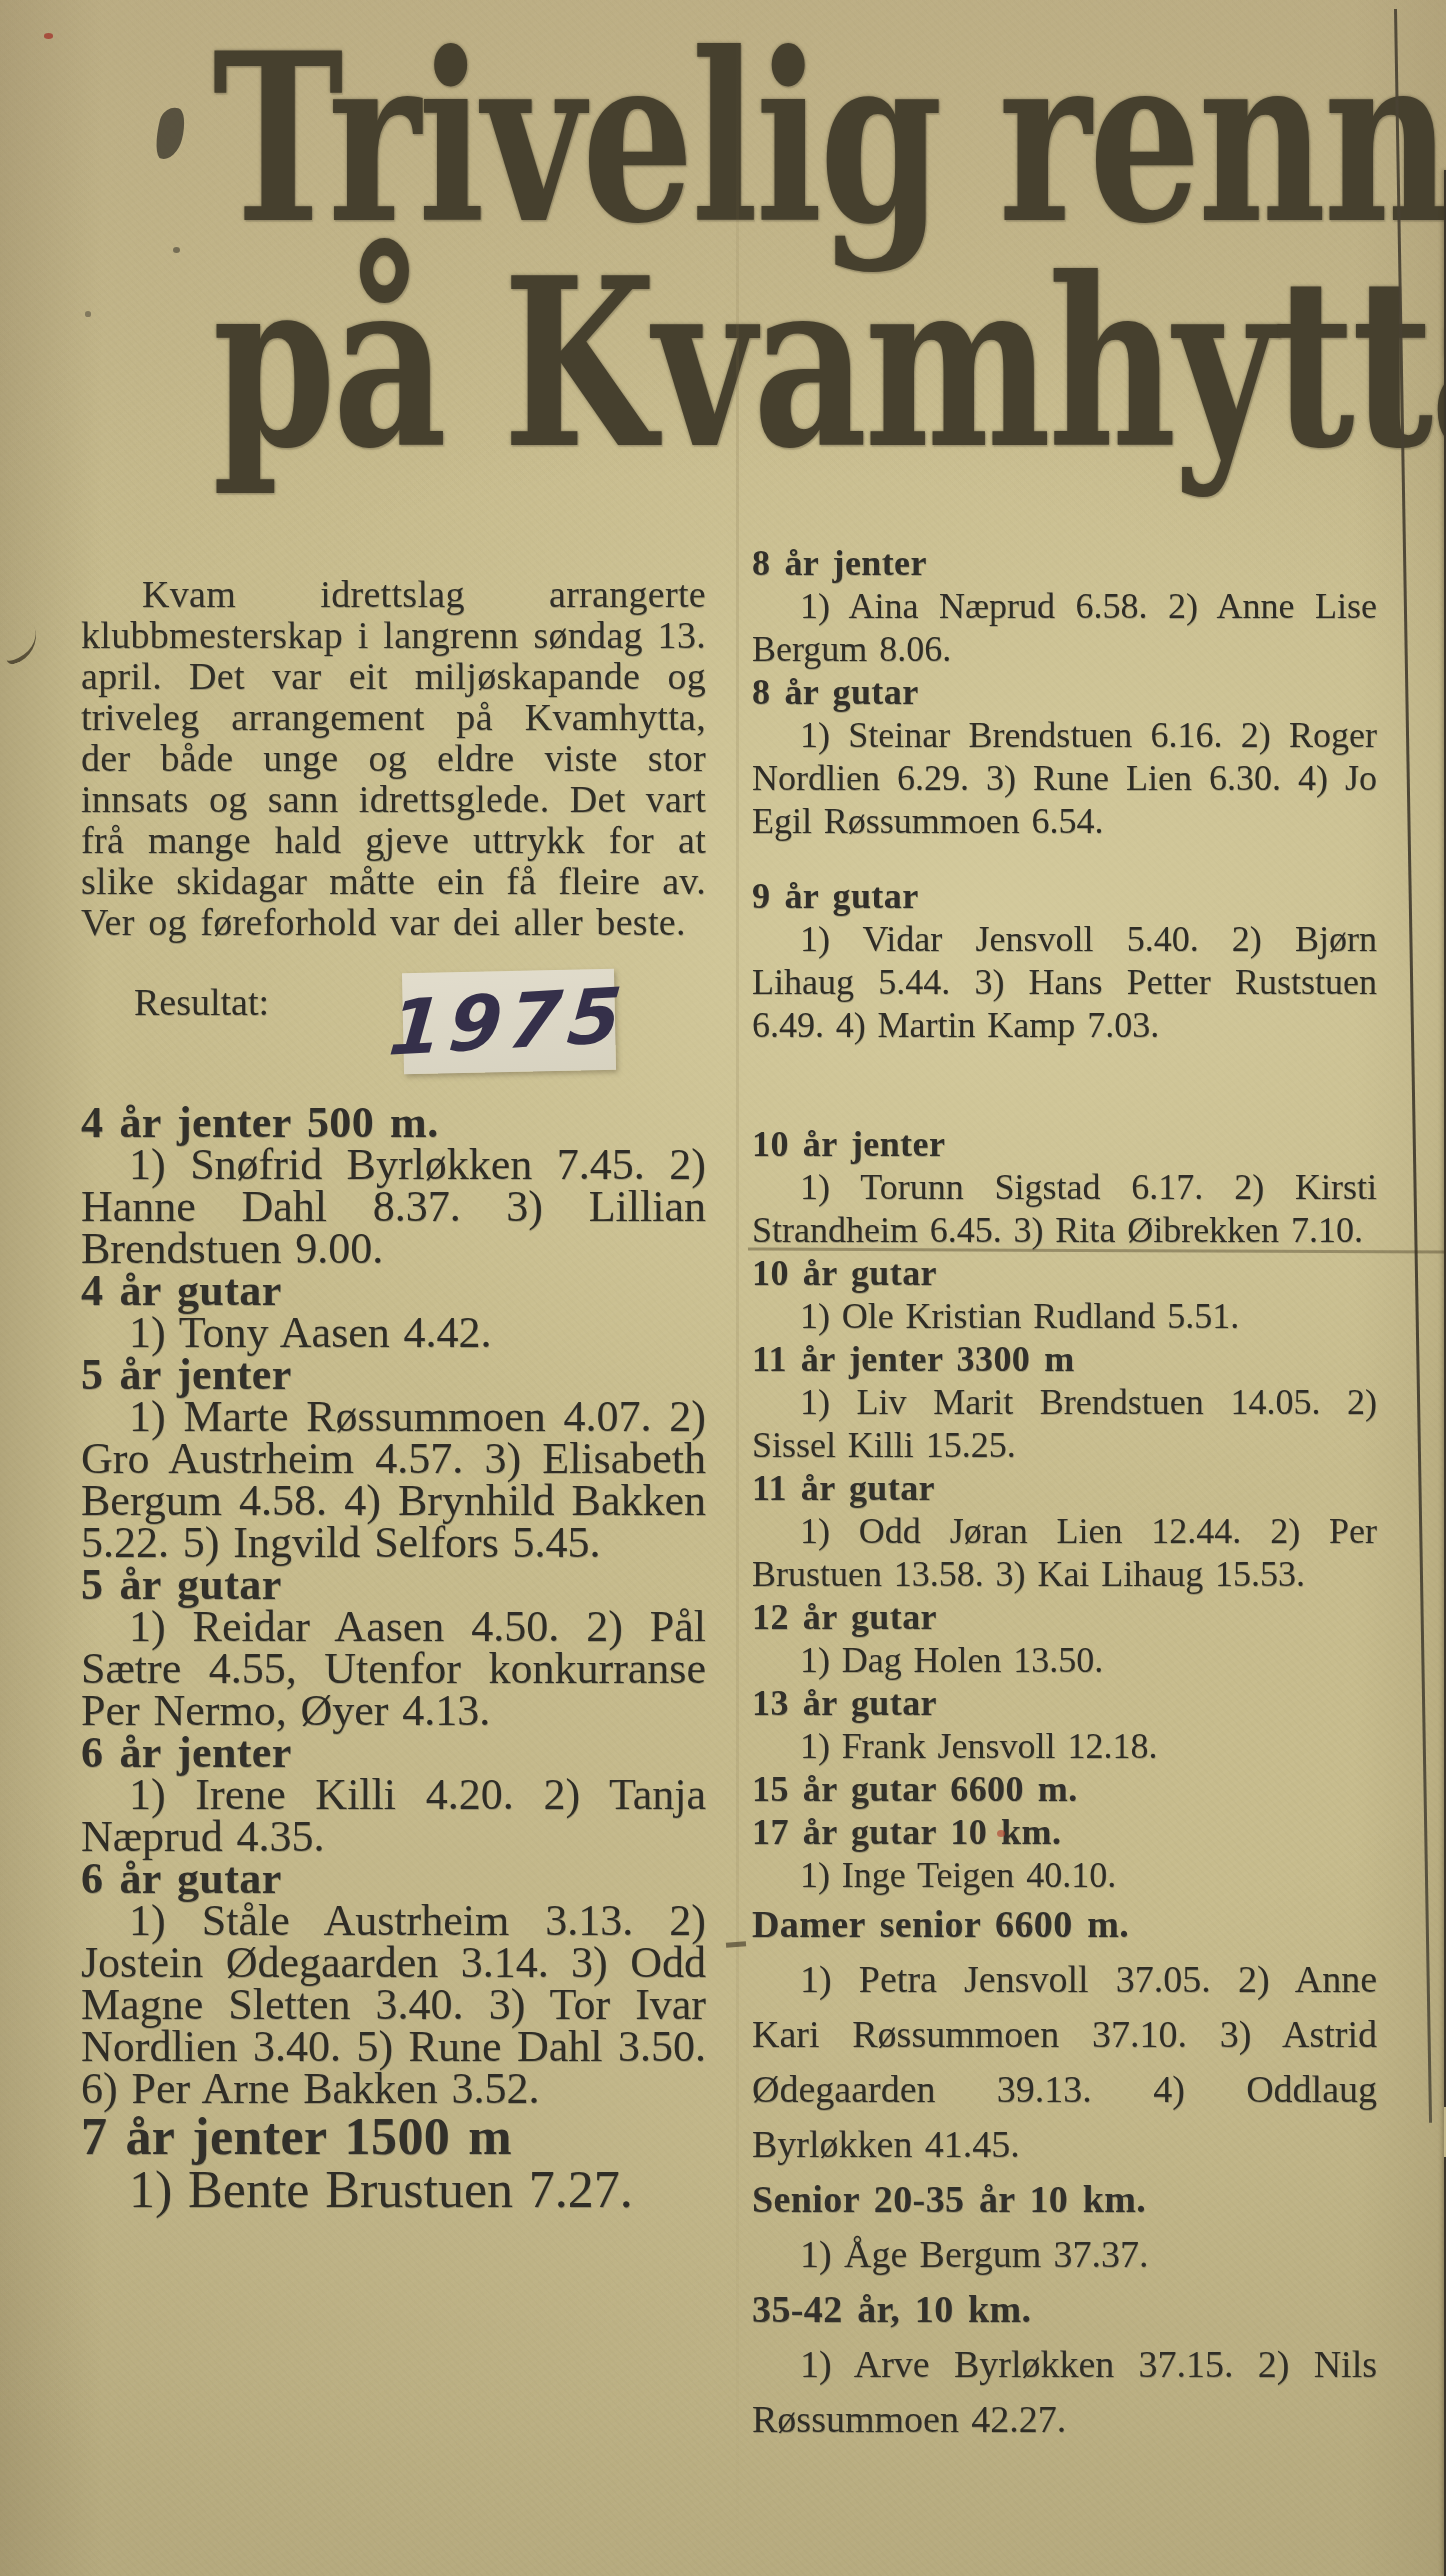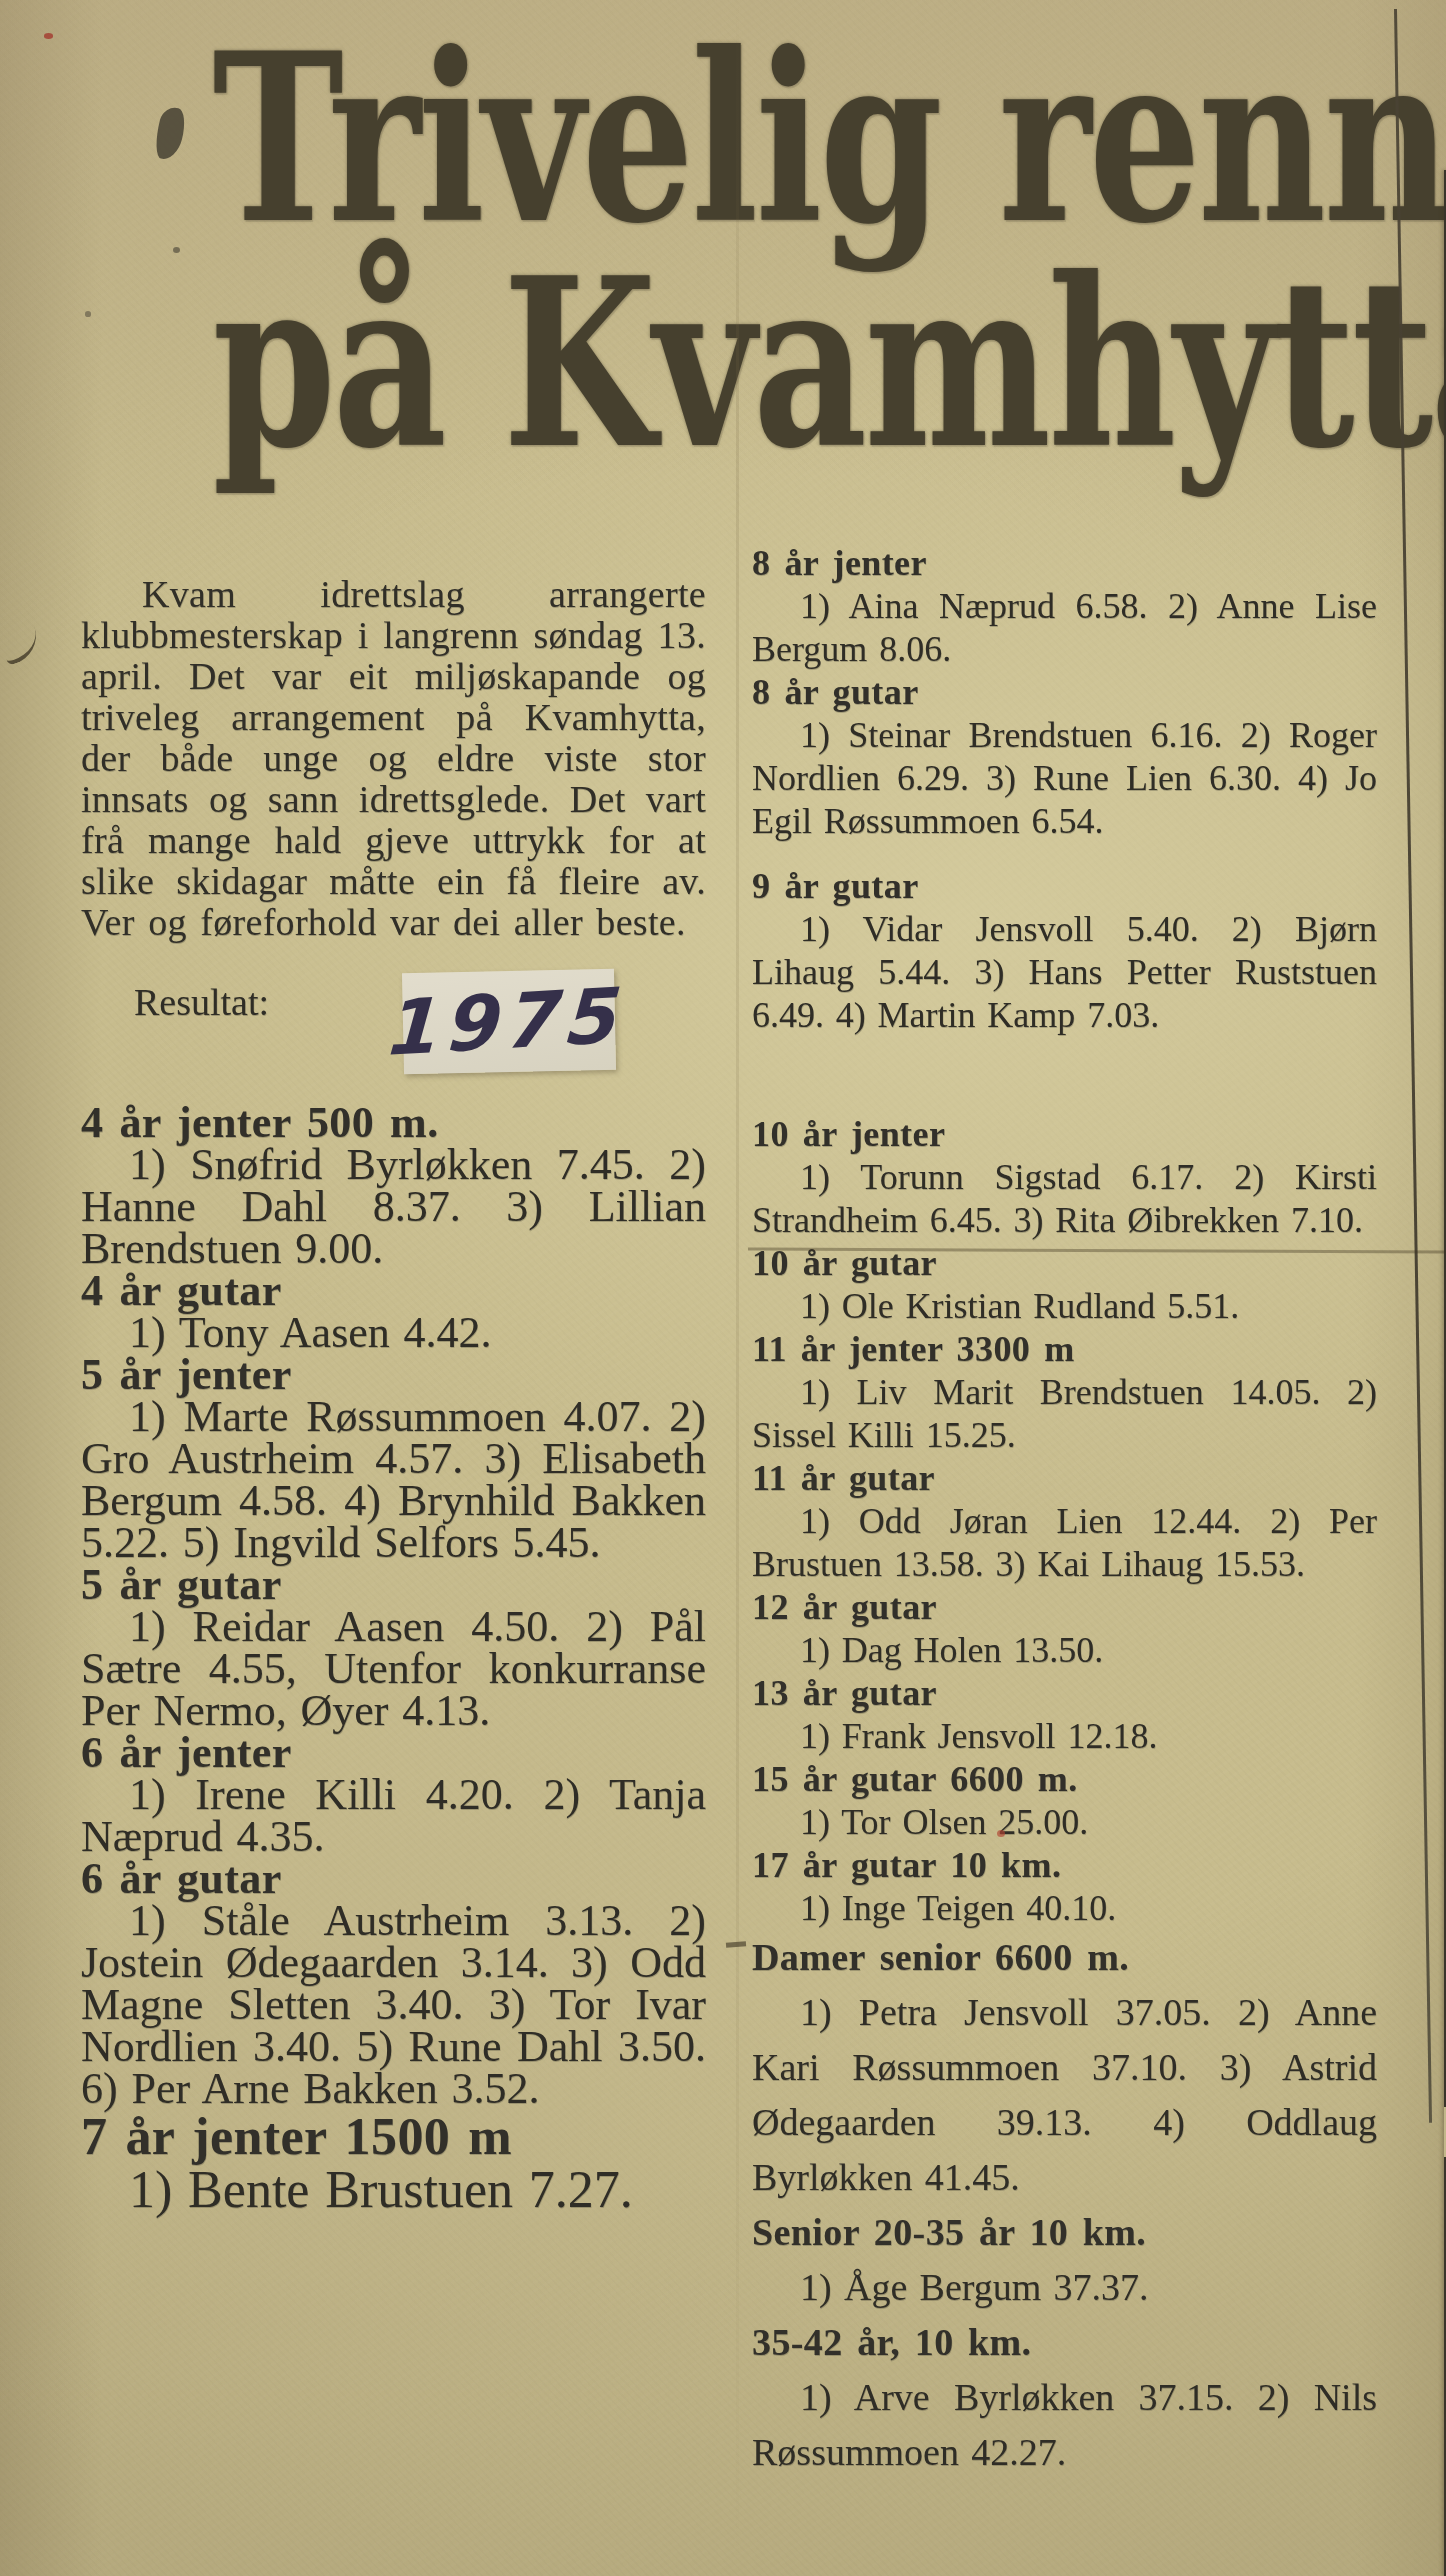--- a/index.html
+++ b/index.html
@@ -39,21 +39,21 @@
   }
   .resultat-row{font-size:38px;line-height:42px;padding-left:53px;word-spacing:3.7px;
     text-shadow:0.5px 0.5px 0 rgba(48,45,38,.28);}
   .results-spacer{height:79px;}
   .sec{font-size:44px;line-height:42px;text-shadow:0.5px 0.5px 0 rgba(48,45,38,.26);}
   .sec .cat{font-weight:700;color:#32302a;letter-spacing:0.4px;word-spacing:4.6px;}
   .sec .placings{text-align:justify;text-indent:48px;word-spacing:2.8px;color:#2f2d26;}
   .col-right .sec{font-size:36px;line-height:43px;}
   .sec.big{font-size:52px;line-height:53px;}
   .col-right .sec.big{font-size:38px;line-height:55px;}
-  .sec.gap-top{margin-top:22px;}
+  .sec.gap-top{margin-top:32px;}
   .sec.gap-top-lg{margin-top:76px;}
   
   .sticker{
     position:absolute;left:403px;top:971px;width:212px;height:101px;
     background:linear-gradient(173deg,#e2ddcd,#d7d2c0);
     transform:rotate(-1.2deg);
     box-shadow:1.8px 2.8px 5.5px rgba(80,70,45,.35);
     display:flex;align-items:center;justify-content:center;
   }
   .sticker-text{
@@ -163,21 +163,20 @@
     <div class="sec">
       <div class="cat">12 år gutar</div>
       <div class="placings">1) Dag Holen 13.50.</div>
     </div>
     <div class="sec">
       <div class="cat">13 år gutar</div>
       <div class="placings">1) Frank Jensvoll 12.18.</div>
     </div>
     <div class="sec">
       <div class="cat">15 år gutar 6600 m.</div>
-      <div class="placings">1) Tor Olsen 25.00.</div>
     </div>
     <div class="sec">
       <div class="cat">17 år gutar 10 km.</div>
       <div class="placings">1) Inge Teigen 40.10.</div>
     </div>
     <div class="sec big">
       <div class="cat">Damer senior 6600 m.</div>
       <div class="placings">1) Petra Jensvoll 37.05. 2) Anne Kari Røssummoen 37.10. 3) Astrid Ødegaarden 39.13. 4) Oddlaug Byrløkken 41.45.</div>
     </div>
     <div class="sec big">

